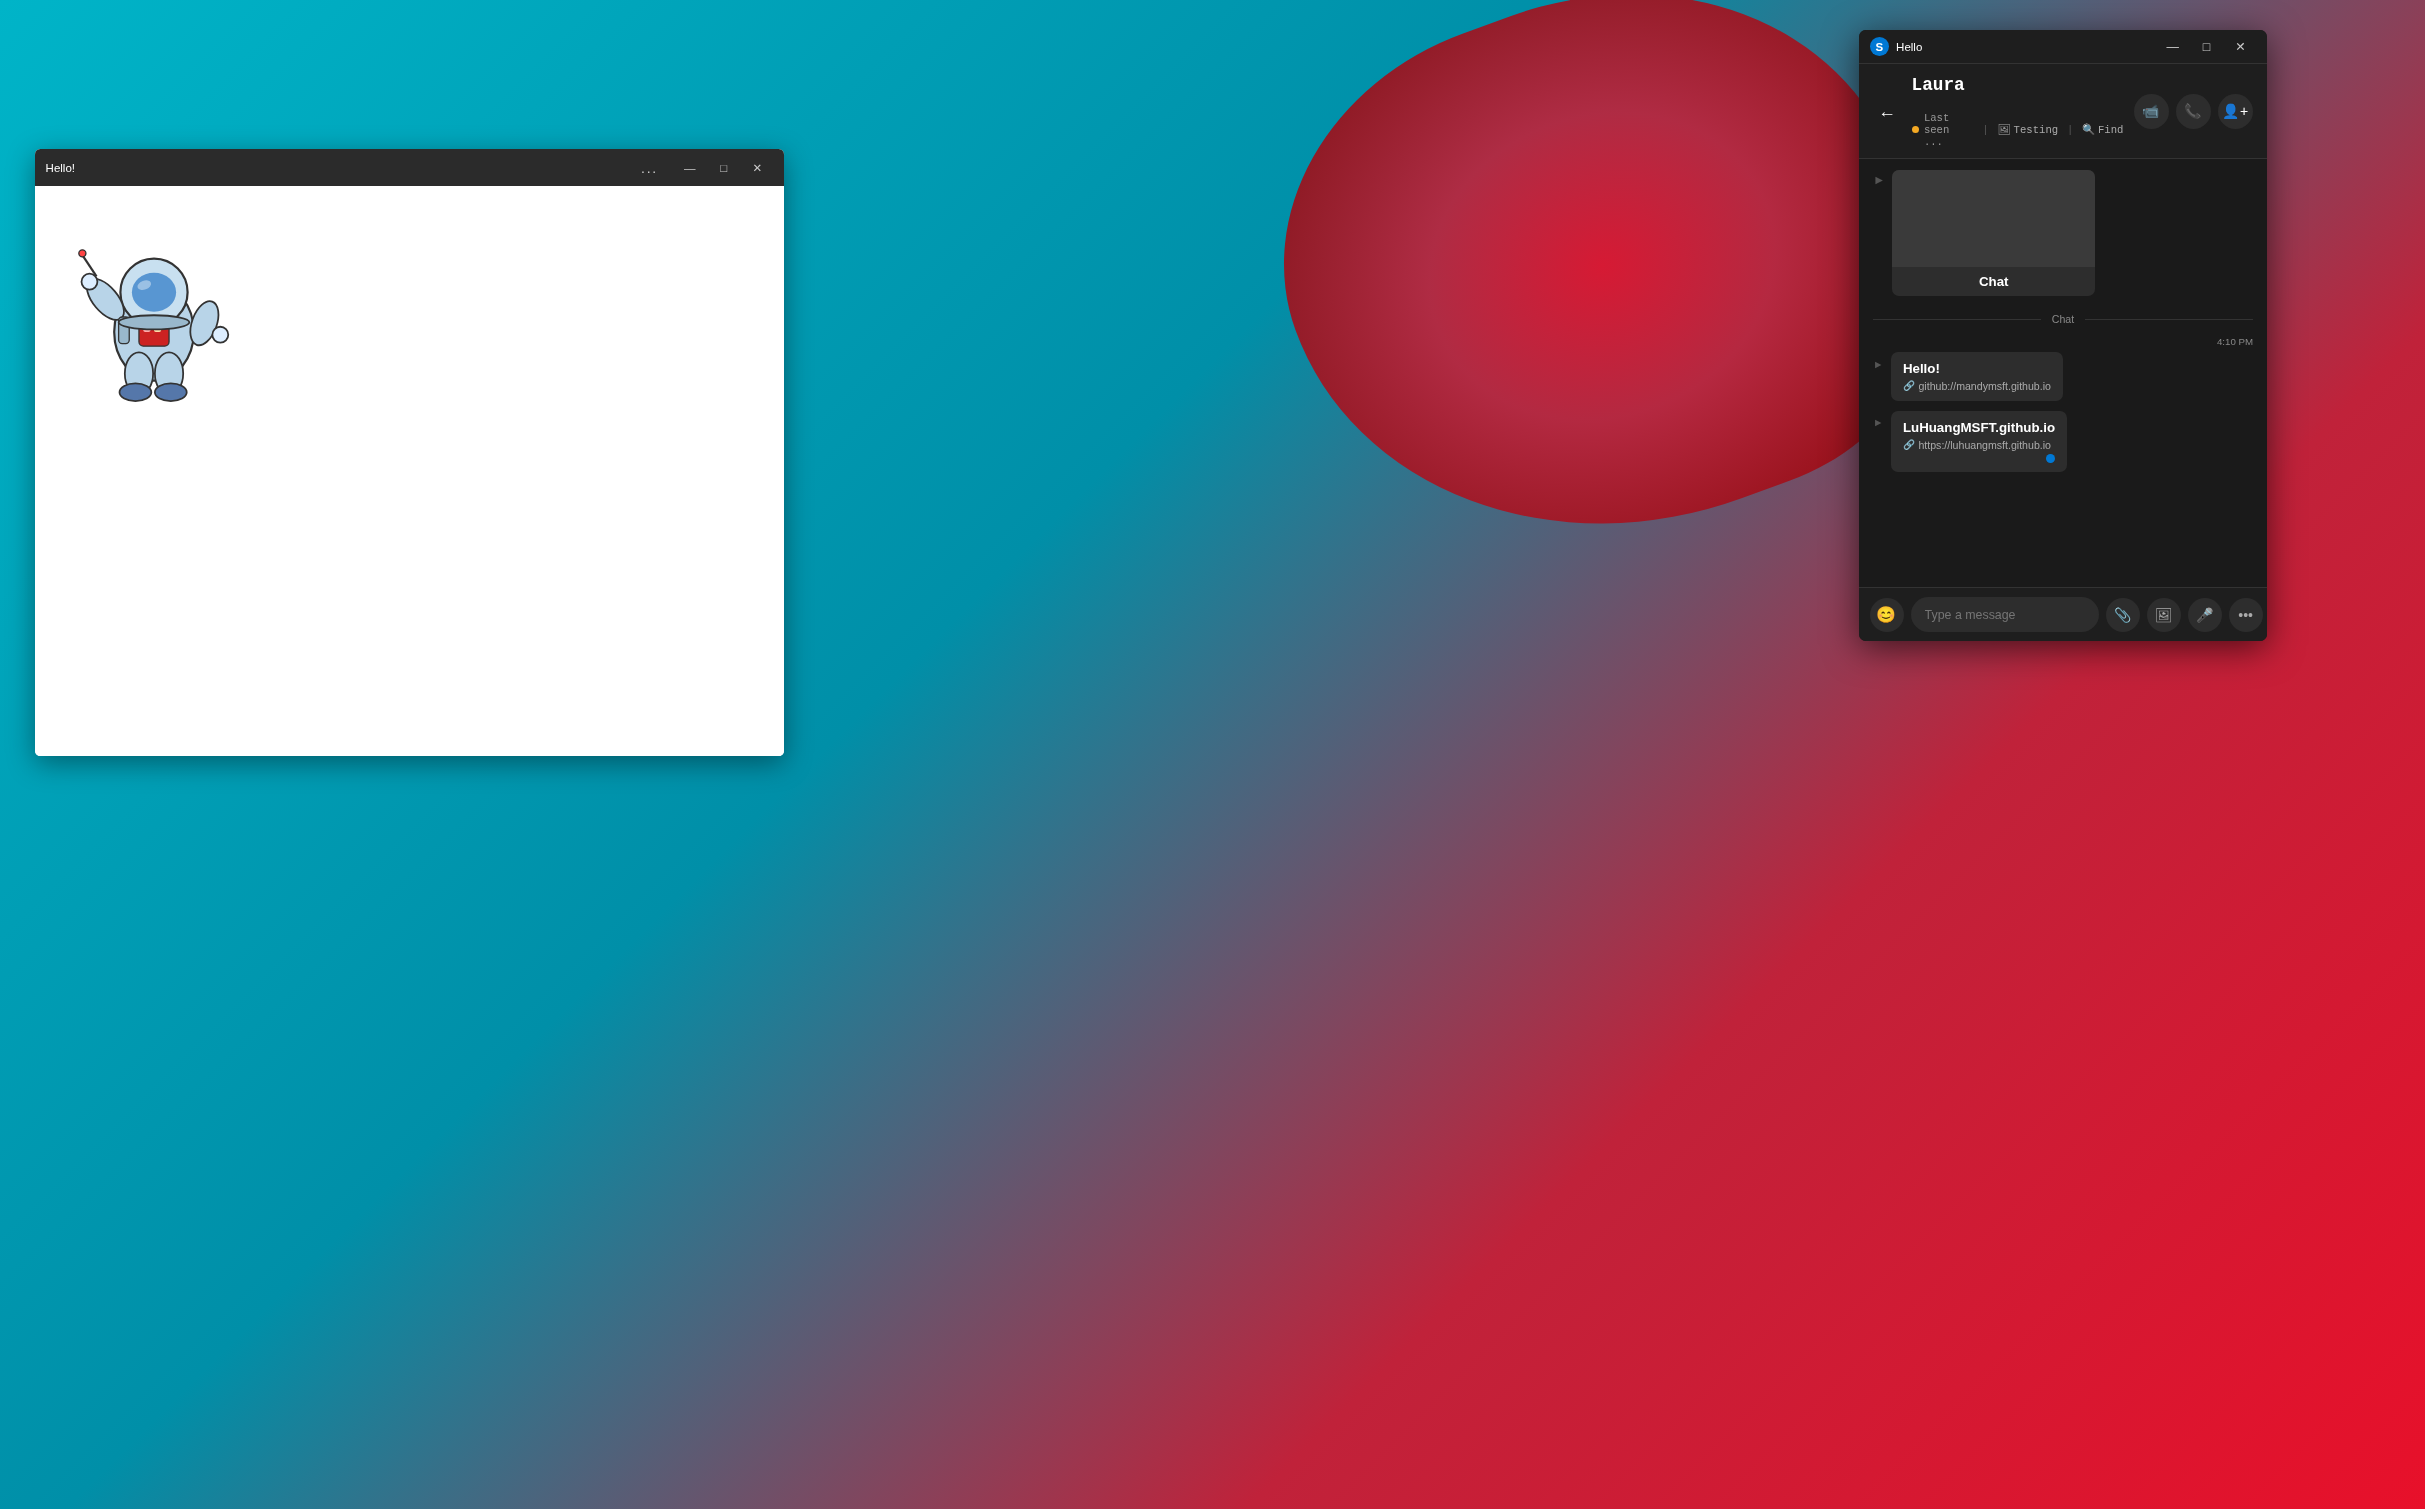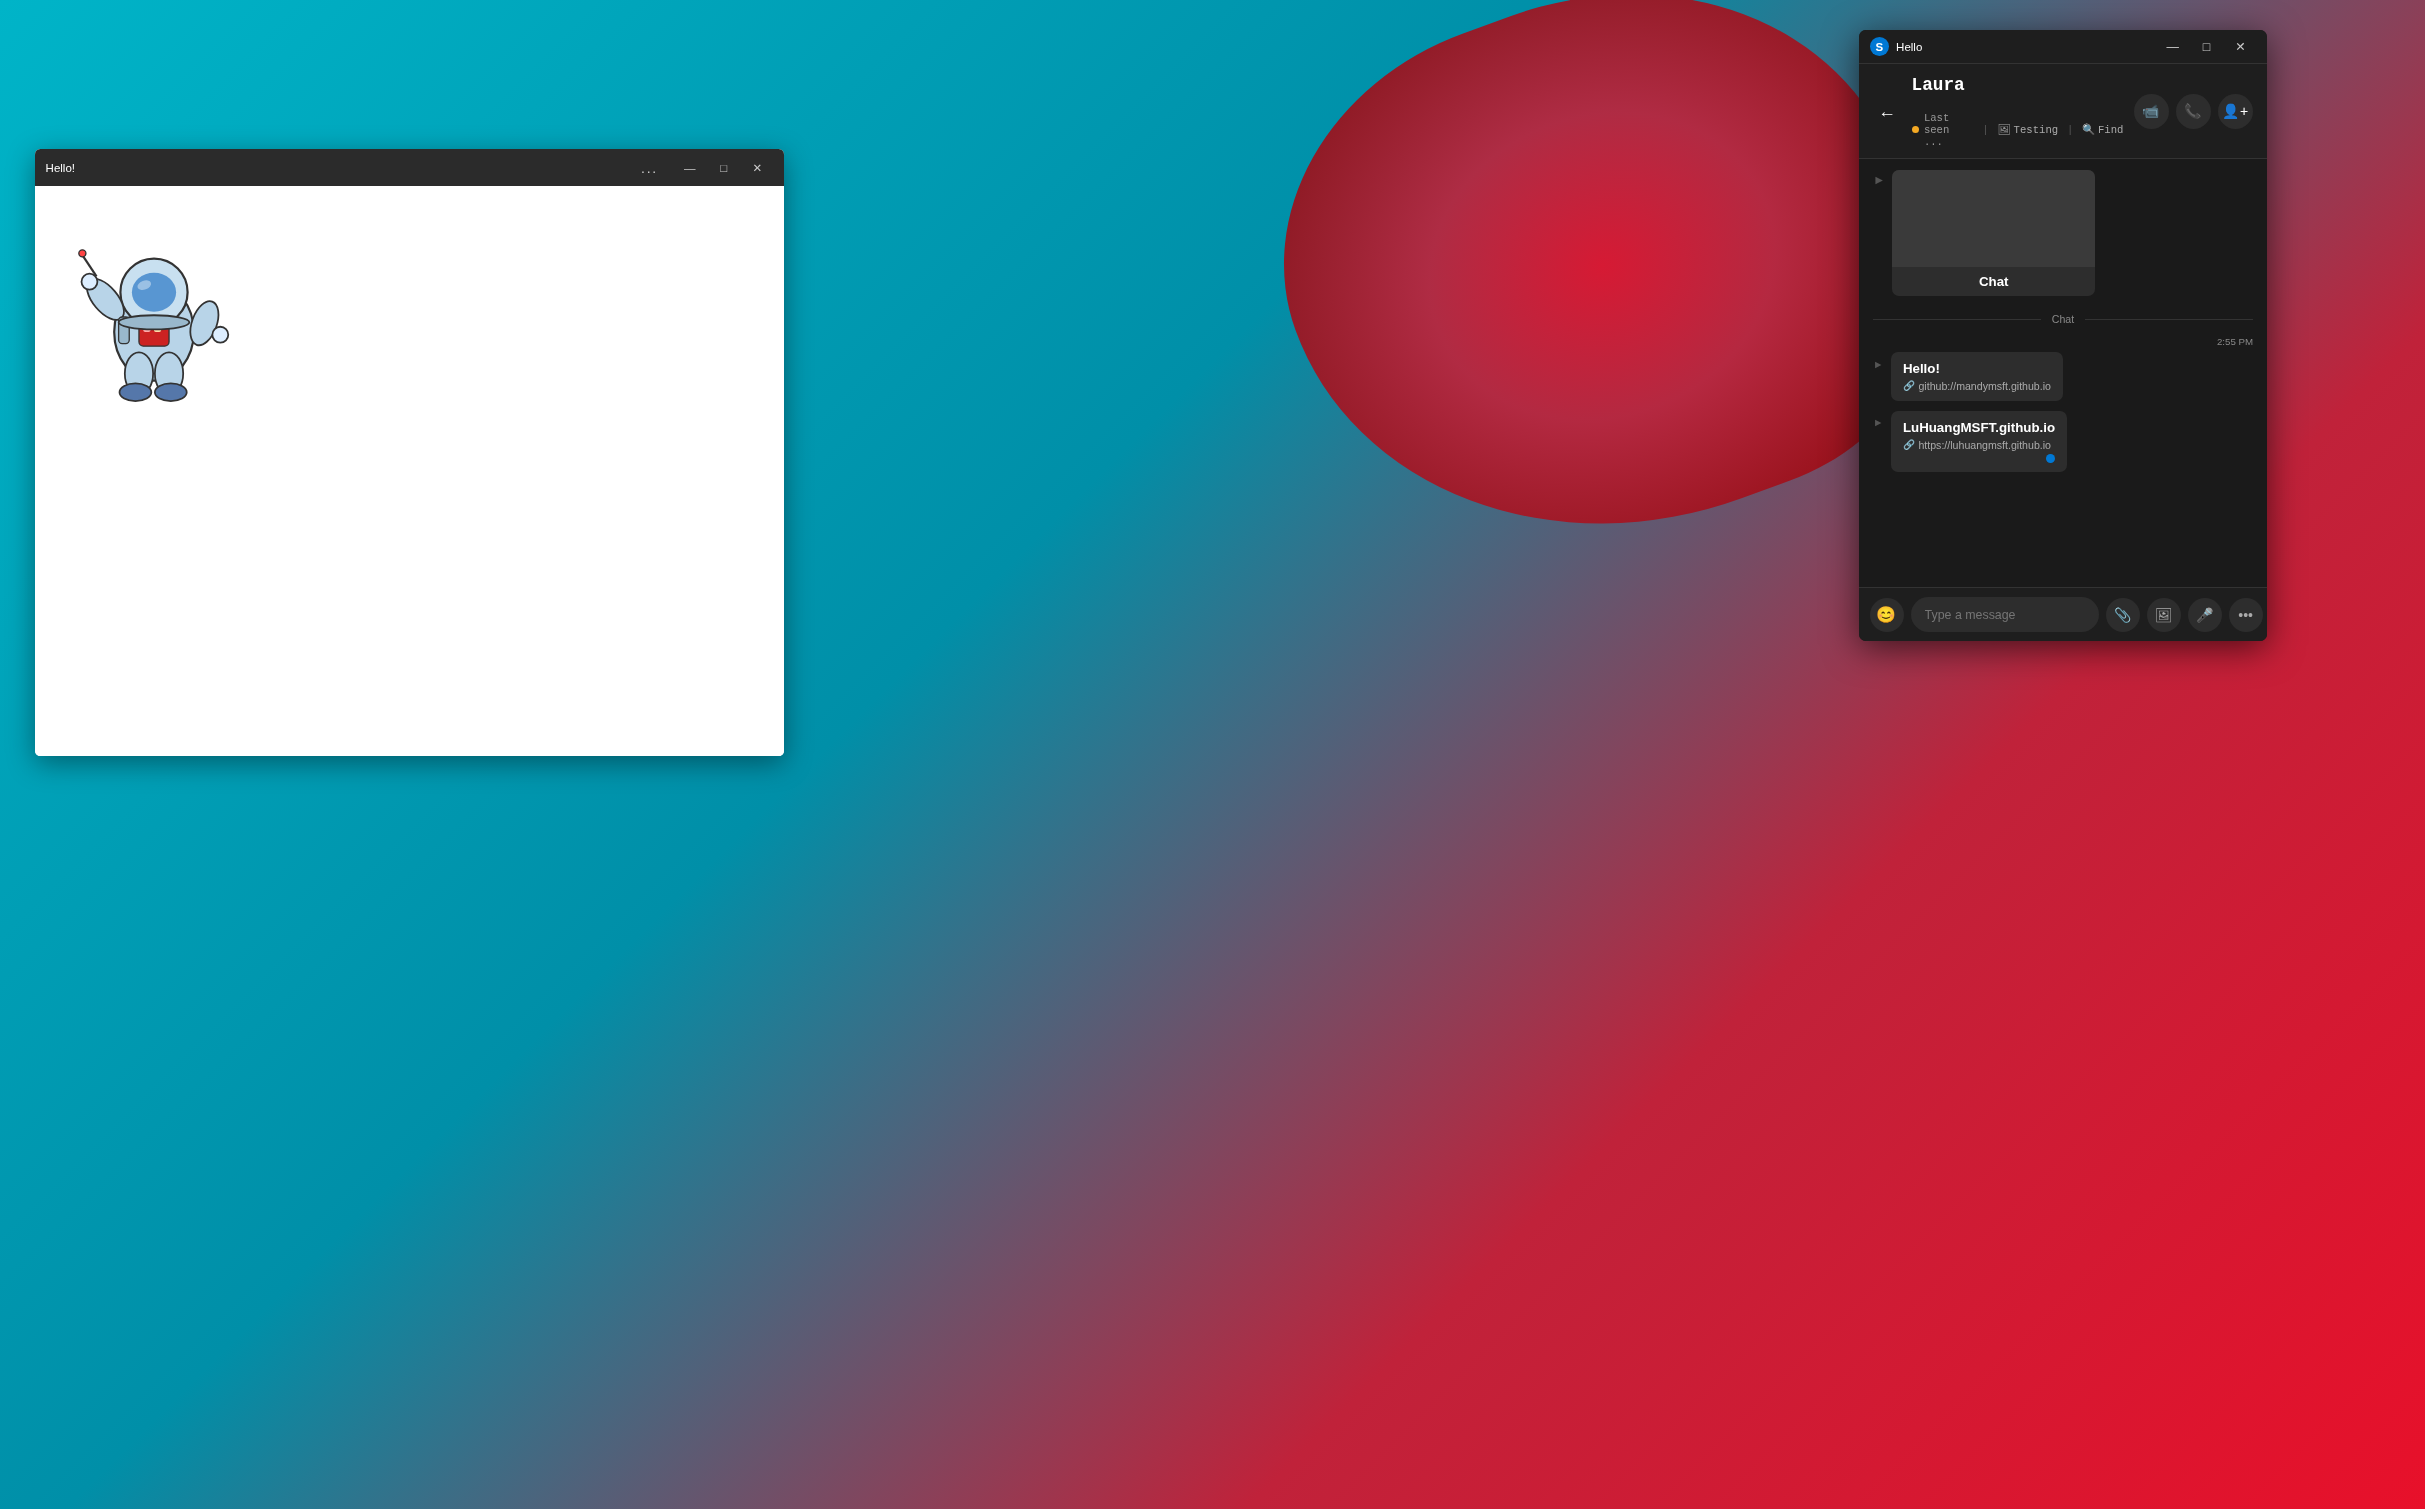--- a/index.html
+++ b/index.html
@@ -554,21 +554,21 @@
         <div class="preview-card-label">Chat</div>
       </div>
     </div>
 
     <div class="today-divider">
       <div class="divider-line"></div>
       <span class="divider-text">Chat</span>
       <div class="divider-line"></div>
     </div>
 
-    <div class="msg-timestamp">2:55 PM</div>
+    <div class="msg-timestamp">4:10 PM</div>
 
     <div class="chat-message">
       <span class="msg-arrow">►</span>
       <div class="msg-bubble">
         <div class="msg-text">Hello!</div>
         <div class="msg-link">
           <span class="link-icon">🔗</span>
           <span>github://mandymsft.github.io</span>
         </div>
       </div>

